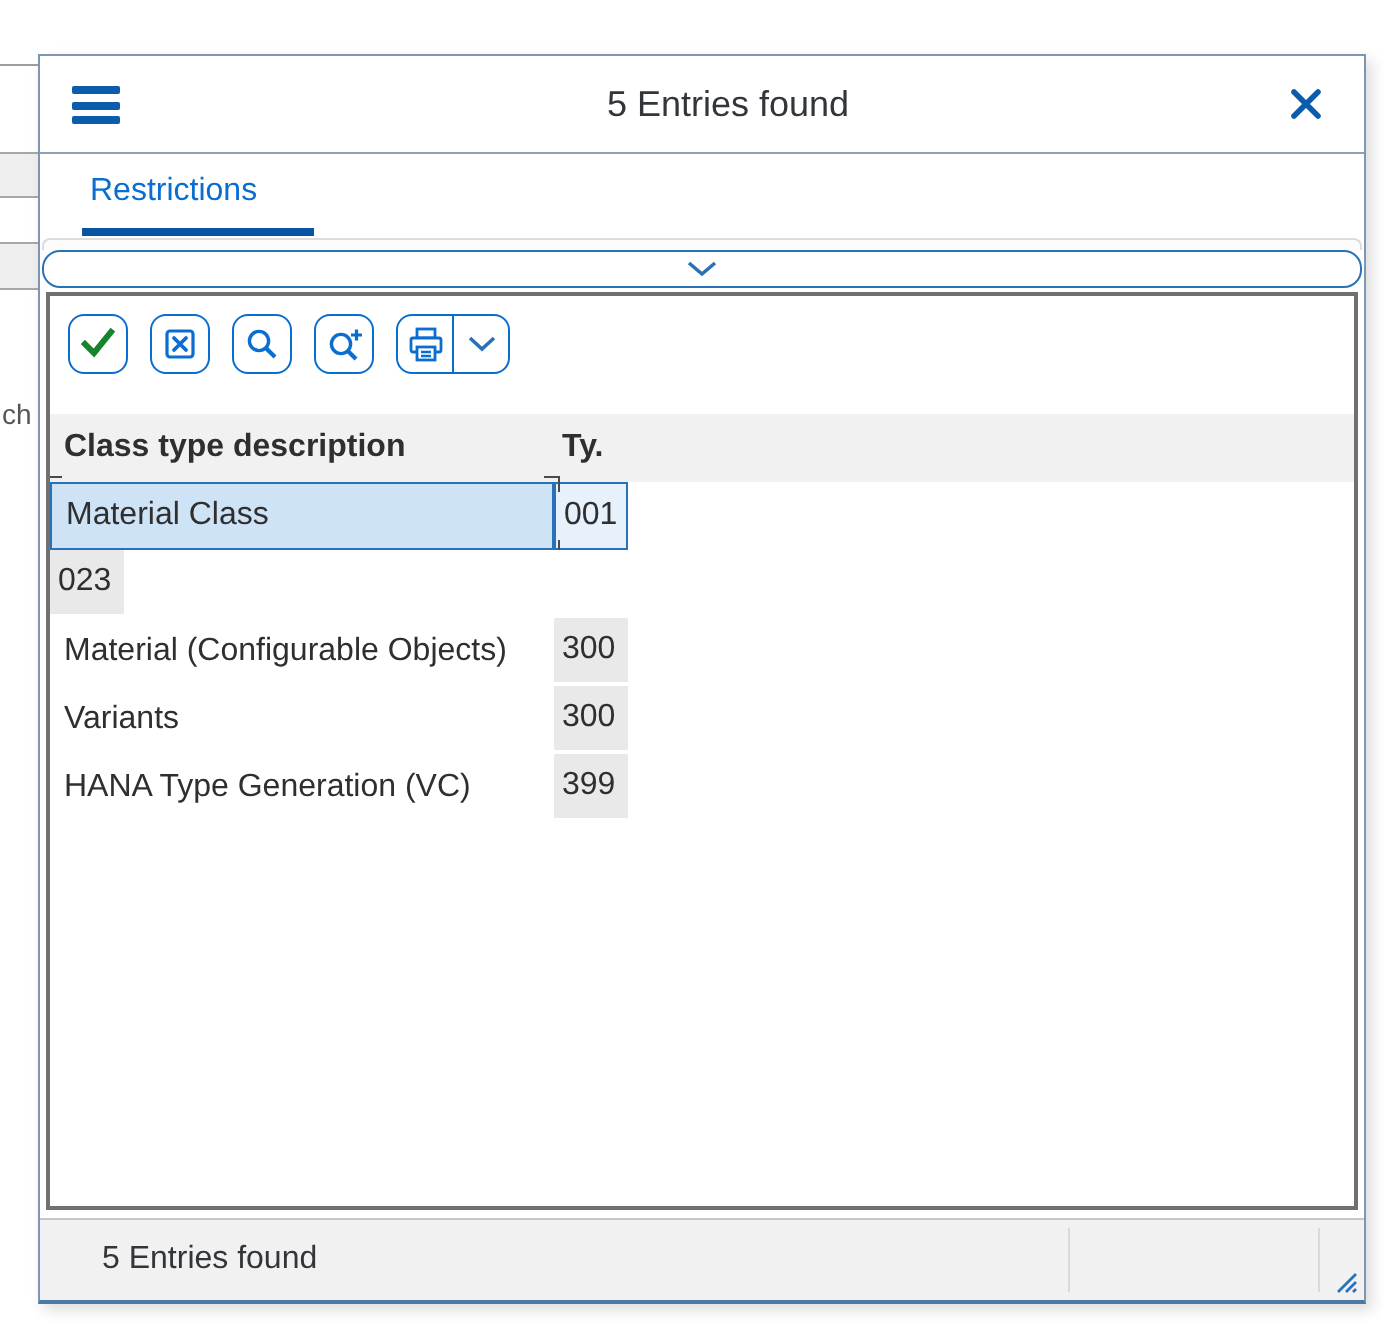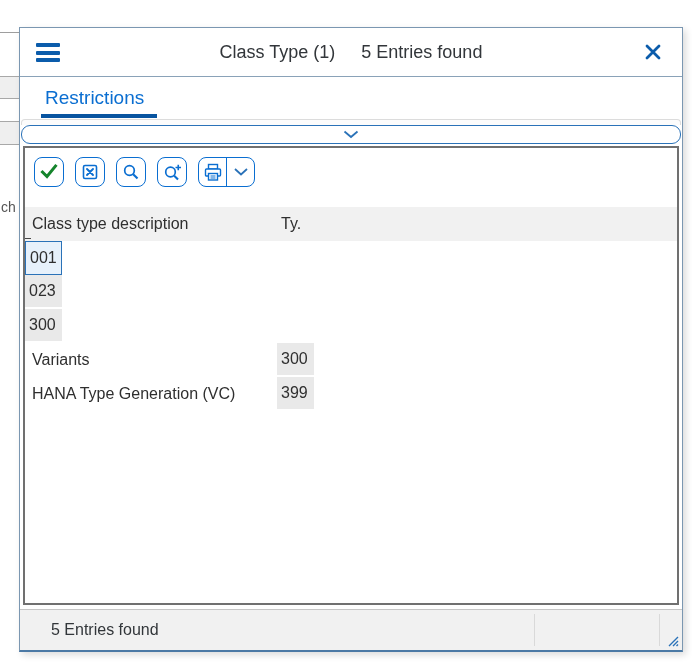--- a/index.html
+++ b/index.html
@@ -27,41 +27,41 @@
   .hamburger{position:absolute;left:16px;top:15px;width:24px;height:19px;cursor:pointer;
              display:flex;flex-direction:column;justify-content:space-between;background:none;border:none;padding:0;}
   .hamburger span{display:block;height:4px;border-radius:1px;background:#0b5cab;}
   .dlg-title{position:absolute;left:60px;right:60px;top:0;height:48px;
              display:flex;align-items:center;justify-content:center;
              font-size:18px;color:#32363a;white-space:nowrap;}
   .dlg-title .part2{margin-left:26px;}
   .close-btn{position:absolute;right:19px;top:14px;width:20px;height:20px;background:none;border:none;padding:0;cursor:pointer;}
 
   .tabbar{flex:0 0 42px;height:42px;position:relative;}
-  .tab{position:absolute;left:25px;top:10px;font-size:19px;color:#0a6ed1;cursor:pointer;}
+  .tab{position:absolute;left:25px;top:10px;font-size:16px;color:#0a6ed1;cursor:pointer;}
   .tab-underline{position:absolute;left:21px;top:37px;width:116px;height:4px;background:#0854a0;}
 
   .collapse-strip{flex:0 0 5px;height:5px;margin:0 1px;background:#fcfcfc;
                   border:1px solid #dcdcdc;border-bottom:none;border-radius:4px 4px 0 0;}
   .expand-pill{flex:0 0 17px;height:17px;margin:0 1px;background:#fff;cursor:pointer;
                border:1px solid #2a72b8;border-radius:9px;
                display:flex;align-items:center;justify-content:center;}
 
   .main-box{margin:2px 3px 0 3px;height:455px;border:2px solid #707070;background:#fff;
             display:flex;flex-direction:column;overflow:hidden;}
   .toolbar{flex:0 0 50px;display:flex;align-items:flex-start;gap:11px;padding:9px 0 0 9px;background:#fff;}
   .tbtn{width:30px;height:30px;border:1px solid #0a6ed1;border-radius:8px;background:#fff;
         display:flex;align-items:center;justify-content:center;padding:0;cursor:pointer;}
   .tbtn-combo{width:57px;height:30px;border:1px solid #0a6ed1;border-radius:8px;background:#fff;
               display:flex;align-items:stretch;padding:0;cursor:pointer;overflow:hidden;}
   .tbtn-combo .half{flex:1;display:flex;align-items:center;justify-content:center;}
   .tbtn-combo .half+.half{border-left:1px solid #0a6ed1;}
 
   .thead{flex:0 0 34px;height:34px;background:#f1f1f1;display:flex;align-items:center;
-         font-weight:normal;font-size:16px;color:#2f2f2f;}
+         font-weight:bold;font-size:16px;color:#2f2f2f;}
   .col-desc{width:252px;padding-left:7px;box-sizing:border-box;}
   .col-ty{width:37px;padding-left:4px;box-sizing:border-box;}
   .col-fill{flex:1;}
 
   .tbody{flex:1;position:relative;background:#fff;}
   .trow{height:34px;display:flex;align-items:stretch;font-size:16px;color:#2f2f2f;
         position:relative;cursor:pointer;box-sizing:border-box;}
   .cell-desc{width:252px;padding-left:7px;box-sizing:border-box;display:flex;align-items:center;position:relative;}
   .cell-ty{width:37px;padding-left:4px;box-sizing:border-box;display:flex;align-items:center;
            background:#e9e9e9;border-bottom:2px solid #fff;text-align:right;}
@@ -94,21 +94,20 @@
 
 <div class="dialog">
 
   <div class="dlg-header">
     <button class="hamburger" title="">
       <span></span>
         <span></span>
         <span></span>
     </button>
     <div class="dlg-title">
-      <span class="part1">Class Type (1)</span>
       <span class="part2">5 Entries found</span>
     </div>
     <button class="close-btn">
       <svg width="20" height="20" viewBox="0 0 20 20">
         <path d="M4 4 L16 16 M16 4 L4 16" stroke="#0b5cab" stroke-width="2.8" stroke-linecap="round" fill="none"></path>
       </svg>
     </button>
   </div>
 
   <div class="tabbar">
@@ -168,28 +167,30 @@
     </div>
 
     <div class="thead">
       <div class="col-desc">Class type description</div>
       <div class="col-ty">Ty.</div>
       <div class="col-fill"></div>
     </div>
 
     <div class="tbody">
         <div class="trow selected">
+    <div class="cell-desc">Material Class</div>
     <div class="cell-ty">001</div>
     <div class="cell-fill"></div>
   </div>
         <div class="trow">
     <div class="cell-ty">023</div>
     <div class="cell-fill"></div>
   </div>
         <div class="trow">
+    <div class="cell-desc">Material (Configurable Objects)</div>
     <div class="cell-ty">300</div>
     <div class="cell-fill"></div>
   </div>
         <div class="trow">
     <div class="cell-desc">Variants</div>
     <div class="cell-ty">300</div>
     <div class="cell-fill"></div>
   </div>
         <div class="trow">
     <div class="cell-desc">HANA Type Generation (VC)</div>

